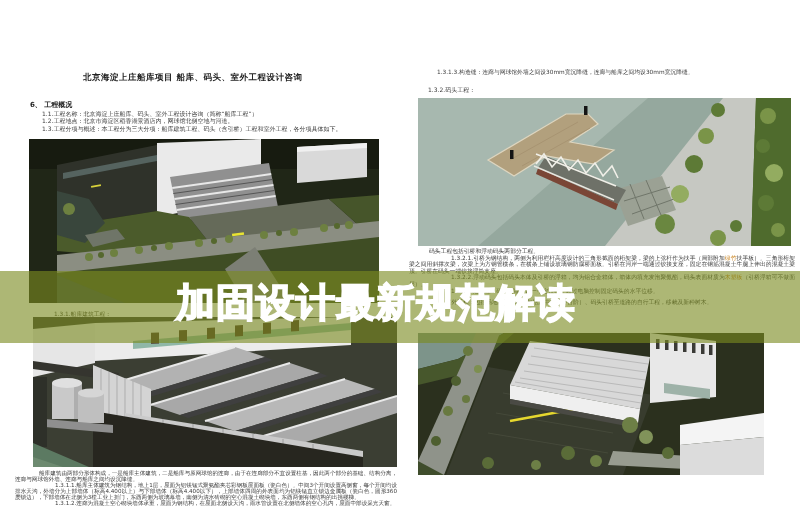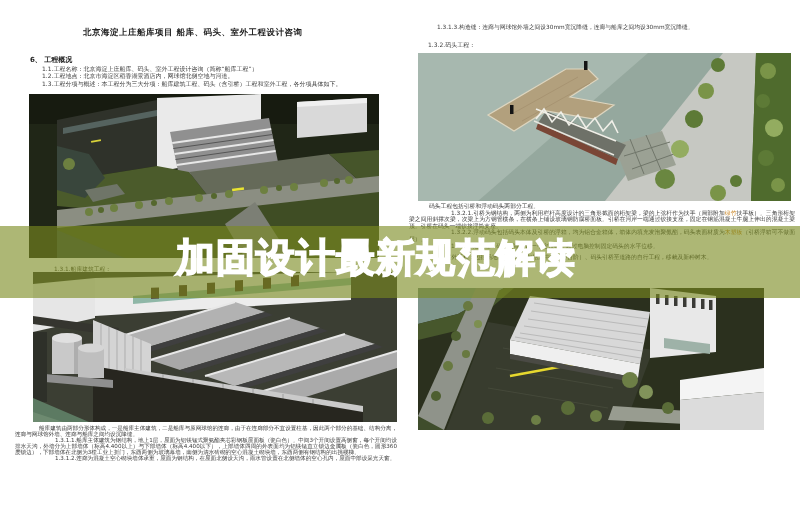--- a/index.html
+++ b/index.html
@@ -1,18 +1,18 @@
 <!DOCTYPE html>
 <html><head>
 <meta charset="utf-8">
 <style>
   html,body{margin:0;padding:0;background:#fff;}
   .page{position:relative;width:800px;height:514px;background:#ffffff;overflow:hidden;
         font-family:"DejaVu Sans","Liberation Sans",sans-serif;color:#3b3b3b;}
-  .abs{position:absolute;}
+  .abs{position:absolute;margin-top:45px;}
   .doc-title{left:83px;top:27px;font-size:8.5px;font-weight:bold;color:#222;letter-spacing:.5px;white-space:nowrap;}
   .sec-head{left:30px;top:55px;font-size:7px;font-weight:bold;color:#222;}
   .intro{left:42px;top:65px;width:345px;font-size:6px;line-height:7.4px;color:#3b3b3b;}
   .intro div{white-space:nowrap;overflow:hidden;}
   .note1{left:437px;top:23px;width:355px;font-size:5.8px;color:#3b3b3b;white-space:nowrap;overflow:hidden;}
   .note2{left:428px;top:41px;font-size:6px;color:#3b3b3b;}
   .rblock{left:409px;top:203px;width:386px;font-size:5.8px;line-height:6.6px;text-align:justify;color:#3b3b3b;}
   .rblock p{margin:0;}
   .rblock p.ind{text-indent:42px;}
   .rblock p.ind2{text-indent:20px;}

